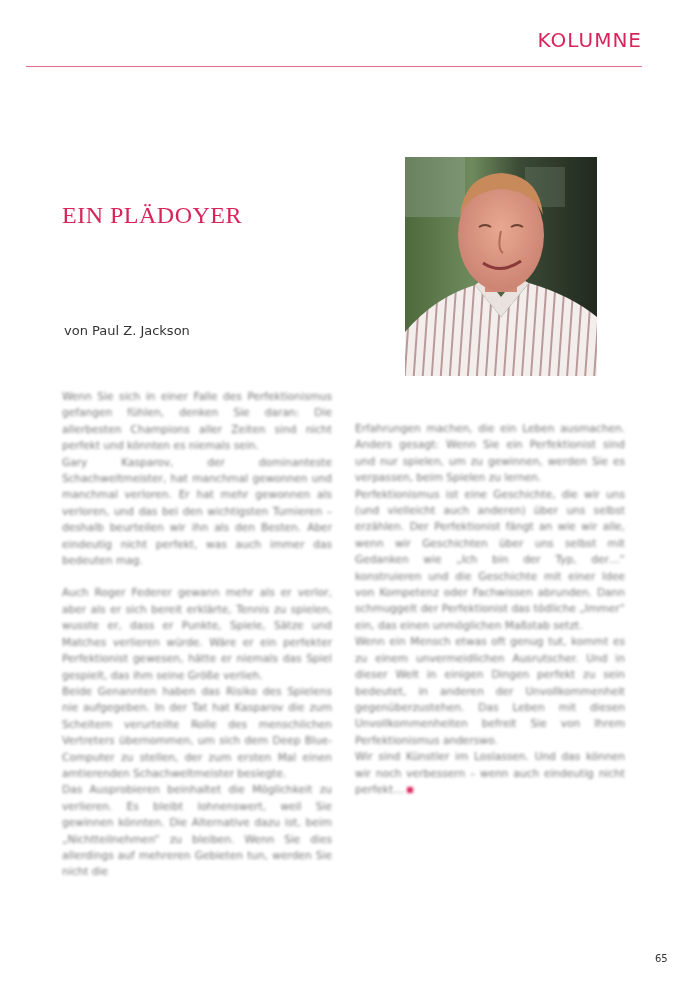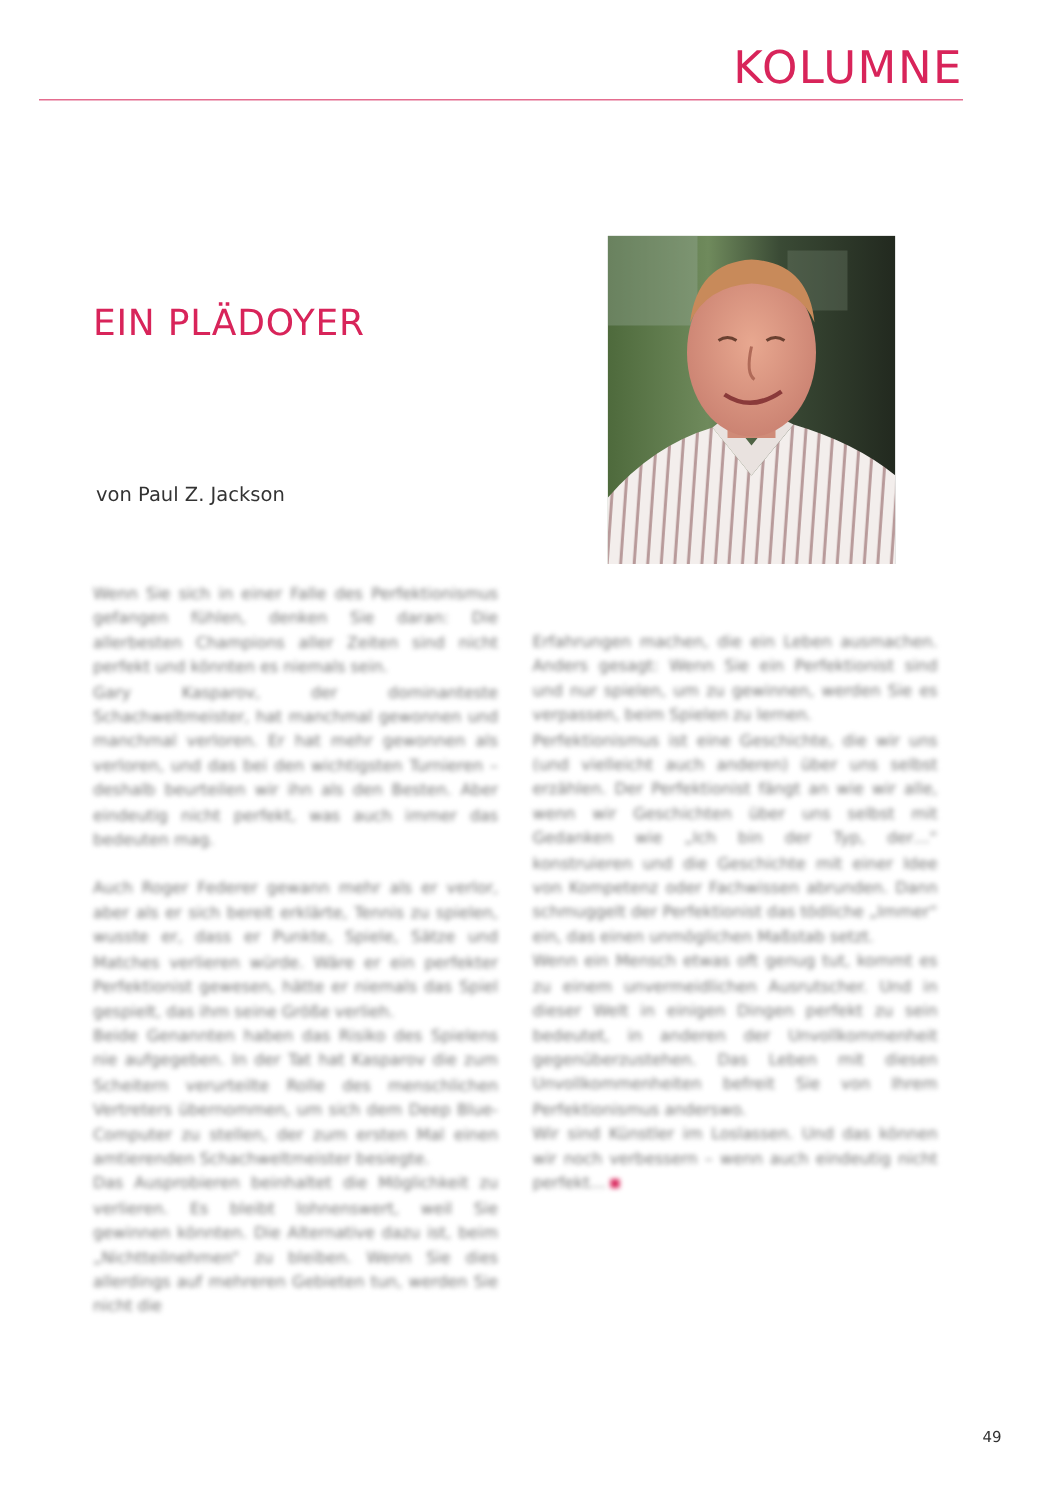--- a/index.html
+++ b/index.html
@@ -1,20 +1,20 @@
 <!DOCTYPE html>
 <html><head>
   <meta charset="utf-8">
   <style>
     html, body { margin: 0; padding: 0; background: #ffffff; }
     body { width: 700px; height: 1000px; position: relative; overflow: hidden; font-family: "DejaVu Sans", sans-serif; }
-    .section-label { position: absolute; right: 58px; top: 28px; font-size: 30px; letter-spacing: 1px; color: #d8245a; font-weight: normal; }
+    .section-label { position: absolute; right: 58px; top: 28px; font-size: 20px; letter-spacing: 1px; color: #d8245a; font-weight: normal; }
     .rule { position: absolute; left: 26px; top: 66px; width: 616px; height: 1px; background: #e46d8f; }
     .title { position: absolute; left: 62px; top: 200px; font-size: 24px; line-height: 30px; color: #d8245a; letter-spacing: 0.5px; margin: 0; font-weight: normal; }
-    .title div { white-space: nowrap; }
+    .title div { white-space: nowrap; font-family: Liberation Serif, serif; }
     .byline { position: absolute; left: 64px; top: 323px; font-size: 13px; color: #333; }
     .photo { position: absolute; left: 405px; top: 157px; width: 192px; height: 219px; overflow: hidden; }
     .col { position: absolute; width: 270px; font-size: 10.6px; line-height: 16.4px; color: #777; text-align: justify; filter: blur(1.6px); }
     .col p { margin: 0; }
     .col .gap { height: 16px; }
     .col1 { left: 62px; top: 388px; }
     .col2 { left: 355px; top: 420px; }
     .end-mark { display: inline-block; width: 6px; height: 6px; background: #d8245a; margin-left: 3px; vertical-align: middle; }
     .page-number { position: absolute; left: 655px; top: 953px; font-size: 10px; color: #333; }
   </style>
@@ -72,13 +72,13 @@
   <p>Das Ausprobieren beinhaltet die Möglichkeit zu verlieren. Es bleibt lohnenswert, weil Sie gewinnen könnten. Die Alternative dazu ist, beim „Nichtteilnehmen“ zu bleiben. Wenn Sie dies allerdings auf mehreren Gebieten tun, werden Sie nicht die</p>
 </div>
 
 <div class="col col2">
   <p>Erfahrungen machen, die ein Leben ausmachen. Anders gesagt: Wenn Sie ein Perfektionist sind und nur spielen, um zu gewinnen, werden Sie es verpassen, beim Spielen zu lernen.</p>
   <p>Perfektionismus ist eine Geschichte, die wir uns (und vielleicht auch anderen) über uns selbst erzählen. Der Perfektionist fängt an wie wir alle, wenn wir Geschichten über uns selbst mit Gedanken wie „Ich bin der Typ, der…“ konstruieren und die Geschichte mit einer Idee von Kompetenz oder Fachwissen abrunden. Dann schmuggelt der Perfektionist das tödliche „Immer“ ein, das einen unmöglichen Maßstab setzt.</p>
   <p>Wenn ein Mensch etwas oft genug tut, kommt es zu einem unvermeidlichen Ausrutscher. Und in dieser Welt in einigen Dingen perfekt zu sein bedeutet, in anderen der Unvollkommenheit gegenüberzustehen. Das Leben mit diesen Unvollkommenheiten befreit Sie von Ihrem Perfektionismus anderswo.</p>
   <p><span>Wir sind Künstler im Loslassen. Und das können wir noch verbessern – wenn auch eindeutig nicht perfekt…</span><span class="end-mark"></span></p>
 </div>
 
-<div class="page-number">49</div>
+<div class="page-number">65</div>
 
 </body></html>

